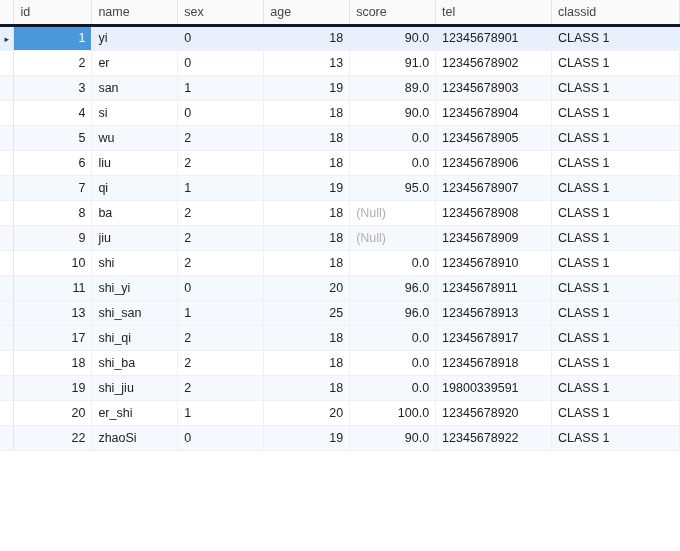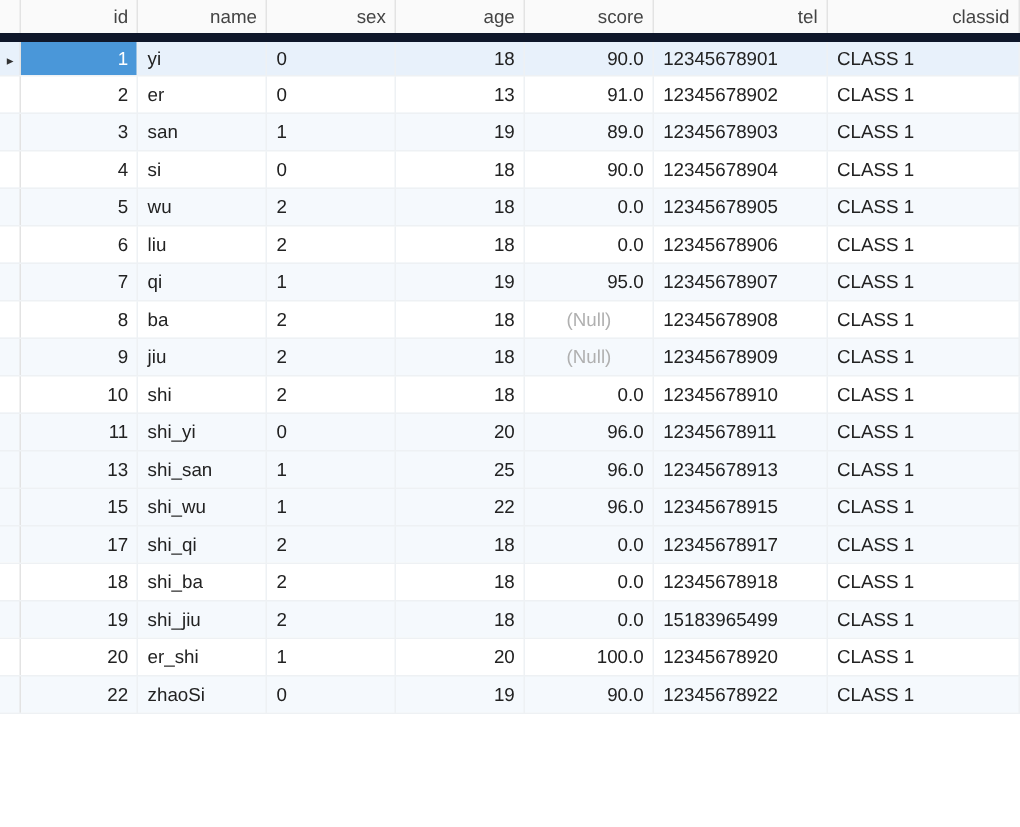--- a/index.html
+++ b/index.html
@@ -13,26 +13,26 @@
     overflow: hidden;
   }
   .grid {
     width: 680px;
     border-collapse: collapse;
   }
   .hdr-row {
     height: 25px;
   }
   .hdr-row th {
-    text-align: right;
+    text-align: left;
     font-weight: 400;
     color: #444;
     background: #fafafa;
     border-right: 1px solid #e3e3e3;
-    border-bottom: 6px solid #0f172a;
+    border-bottom: 3px solid #0f172a;
     padding: 0 6px;
     vertical-align: middle;
   }
   .hdr-row th.gutter {
     background: #fafafa;
     border-right: 1px solid #e3e3e3;
     padding: 0;
   }
   tbody tr {
     height: 25px;
@@ -52,21 +52,21 @@
   }
   td.gutter {
     background: inherit;
     border-right: 1px solid #e3e3e3;
     padding: 0;
     text-align: center;
     color: #444;
   }
   td.num { text-align: right; }
   td.txt { text-align: left; }
-  td.null { color: #b0b0b0; text-align: center; }
+  td.null { color: #b0b0b0; text-align: left; }
   tr.sel td.id-cell {
     background: #4a97d9;
     color: #fff;
   }
   tr.sel td.gutter {
     background: #e8f1fb;
   }
   tr.sel {
     background: #e8f1fb !important;
   }
@@ -228,30 +228,20 @@
         <td class="num id-cell">13</td>
         <td class="txt">shi_san</td>
         <td class="txt">1</td>
         <td class="num">25</td>
         <td class="num">96.0</td>
         <td class="txt">12345678913</td>
         <td class="txt">CLASS 1</td>
       </tr>
       <tr class="even">
         <td class="gutter"></td>
-        <td class="num id-cell">15</td>
-        <td class="txt">shi_wu</td>
-        <td class="txt">1</td>
-        <td class="num">22</td>
-        <td class="num">96.0</td>
-        <td class="txt">12345678915</td>
-        <td class="txt">CLASS 1</td>
-      </tr>
-      <tr class="even">
-        <td class="gutter"></td>
         <td class="num id-cell">17</td>
         <td class="txt">shi_qi</td>
         <td class="txt">2</td>
         <td class="num">18</td>
         <td class="num">0.0</td>
         <td class="txt">12345678917</td>
         <td class="txt">CLASS 1</td>
       </tr>
       <tr class="odd">
         <td class="gutter"></td>
@@ -263,21 +253,21 @@
         <td class="txt">12345678918</td>
         <td class="txt">CLASS 1</td>
       </tr>
       <tr class="even">
         <td class="gutter"></td>
         <td class="num id-cell">19</td>
         <td class="txt">shi_jiu</td>
         <td class="txt">2</td>
         <td class="num">18</td>
         <td class="num">0.0</td>
-        <td class="txt">15183965499</td>
+        <td class="txt">19800339591</td>
         <td class="txt">CLASS 1</td>
       </tr>
       <tr class="odd">
         <td class="gutter"></td>
         <td class="num id-cell">20</td>
         <td class="txt">er_shi</td>
         <td class="txt">1</td>
         <td class="num">20</td>
         <td class="num">100.0</td>
         <td class="txt">12345678920</td>

